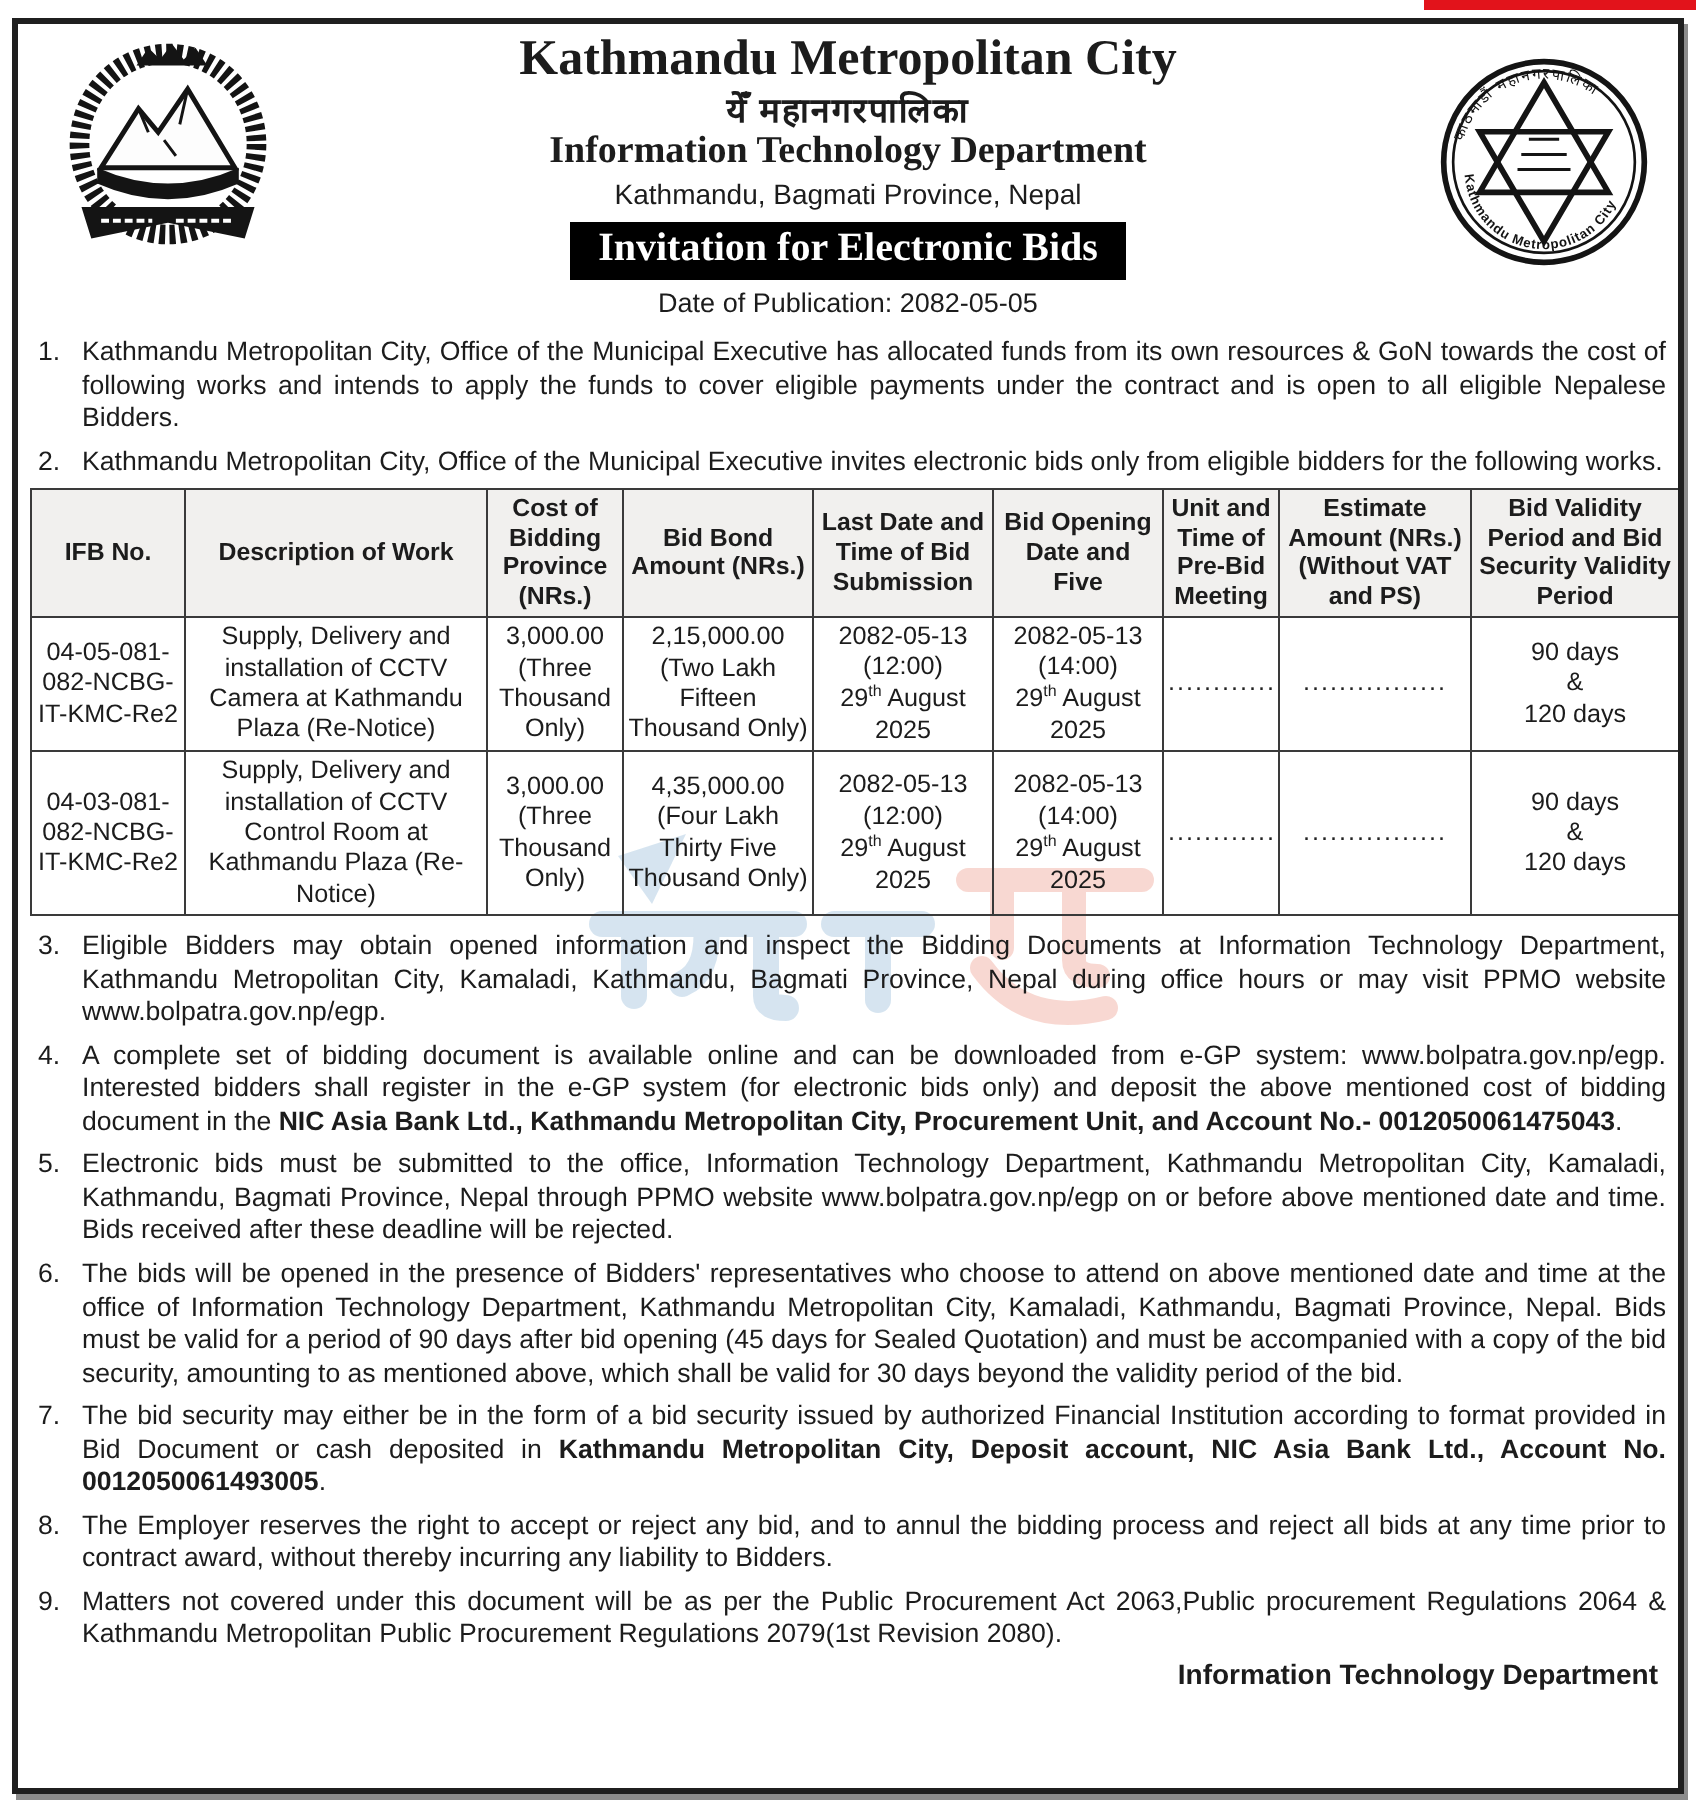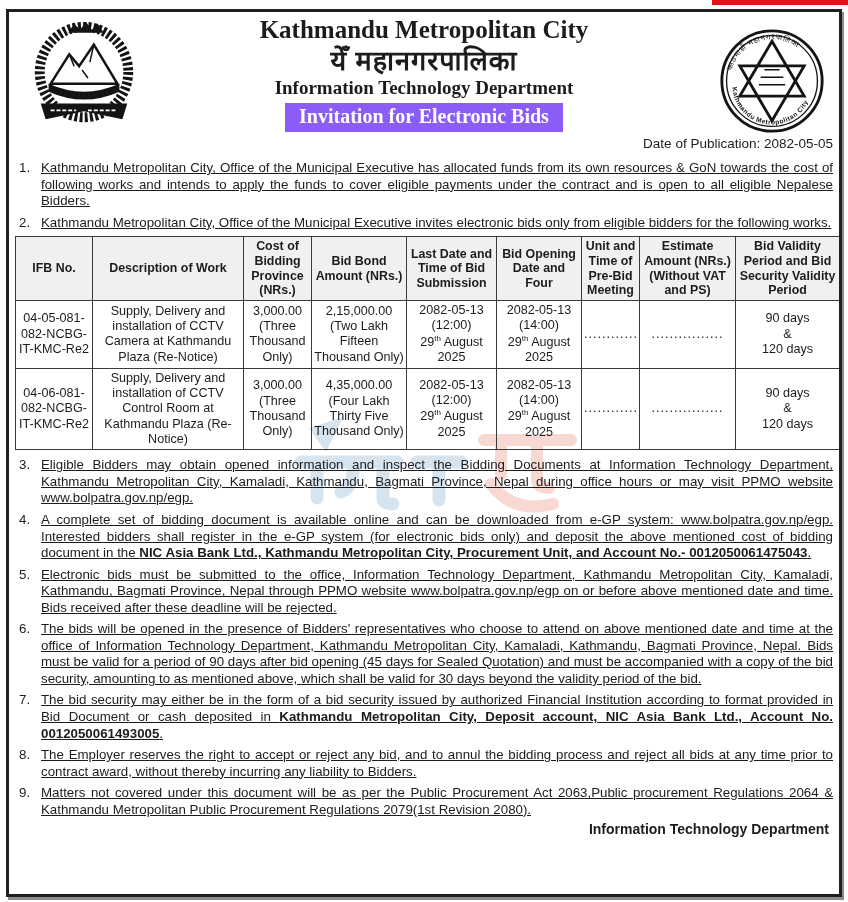--- a/index.html
+++ b/index.html
@@ -7,33 +7,33 @@
   .red-bar{position:absolute;top:0;left:712px;right:0;height:5px;background:#e2131b;}
   .doc{position:absolute;left:6px;top:9px;width:836px;height:888px;box-sizing:border-box;
        border:3px solid #1f1f1f;box-shadow:2px 3px 0 rgba(45,45,45,.55);background:#fff;
        padding:0 6px;overflow:hidden;}
   .layer-content{position:relative;z-index:1;}
   
   .hdr{position:relative;text-align:center;padding-top:4px;}
   .emblem-left{position:absolute;left:10px;top:6px;width:118px;height:112px;}
   .seal-right{position:absolute;right:6px;top:16px;width:110px;height:106px;}
   .hdr-title{font-family:"Liberation Serif",serif;font-weight:700;font-size:25px;line-height:1.1;}
-  .hdr-dev{font-weight:700;font-size:27px;line-height:1.15;margin-top:2px;letter-spacing:1px;}
+  .hdr-dev{font-weight:700;font-size:17px;line-height:1.15;margin-top:2px;letter-spacing:1px;}
   .hdr-office{font-family:"Liberation Serif",serif;font-size:16.5px;line-height:1.2;margin-top:2px;}
   .hdr-dept{font-family:"Liberation Serif",serif;font-weight:700;font-size:19px;line-height:1.15;}
   .hdr-addr{font-size:14px;line-height:1.3;margin-top:1px;}
-  .banner{display:inline-block;background:#8b5cf6;color:#fff;font-family:"Liberation Serif",serif;
+  .banner{display:inline-block;background:#000000;color:#fff;font-family:"Liberation Serif",serif;
           font-weight:700;font-size:20px;padding:2px 14px 4px;margin:5px 0 4px;}
   .notice{font-weight:700;font-size:14px;line-height:1.25;}
-  .pubdate{font-size:13.5px;line-height:1.25;text-align:right;}
+  .pubdate{font-size:13.5px;line-height:1.25;}
   
   .paras{margin-top:7px;}
   .para{display:flex;margin:0 0 5px;font-size:13.3px;line-height:1.245;}
   .para .num{flex:0 0 26px;padding-left:4px;box-sizing:border-box;}
-  .para .ptext{flex:1;text-align:justify;text-decoration:underline;}
+  .para .ptext{flex:1;text-align:justify;}
   .para .ptext b{font-weight:700;}
   
   table.bids{border-collapse:collapse;table-layout:fixed;width:824px;margin:2px 0 7px;background:transparent;}
   table.bids th,table.bids td{border:1.6px solid #3a3a3a;text-align:center;vertical-align:middle;
       padding:2px 2px;overflow:hidden;background:transparent;}
   table.bids th{font-size:12.4px;font-weight:700;line-height:1.18;background:#f1f0ee;}
   table.bids td{font-size:12.6px;line-height:1.22;}
   td.bold{font-weight:400;}
   .ord{font-size:8px;}
   .dots{font-size:9px;letter-spacing:1px;color:#222;}
@@ -94,20 +94,21 @@
           <textPath href="#sealTop" startOffset="8%">काठमाडौं महानगरपालिका</textPath>
         </text>
         <text font-size="7" font-weight="bold" fill="#141414" letter-spacing="0.5">
           <textPath href="#sealBot" startOffset="2%">Kathmandu Metropolitan City</textPath>
         </text>
       </svg>
 
       <div class="hdr-title">Kathmandu Metropolitan City</div>
       <div class="hdr-dev">येँ महानगरपालिका</div>
       <div class="hdr-dept">Information Technology Department</div>
+      <div class="hdr-addr">Kathmandu, Bagmati Province, Nepal</div>
       <div><span class="banner">Invitation for Electronic Bids</span></div>
       <div class="pubdate">Date of Publication: 2082-05-05</div>
     </div>
 
     <div class="paras">
       <div class="para">
         <span class="num">1.</span>
         <span class="ptext"><span>Kathmandu Metropolitan City, Office of the Municipal Executive has allocated funds from its own resources &amp; GoN towards the cost of following works and intends to apply the funds to cover eligible payments under the contract and is open to all eligible Nepalese Bidders.</span></span>
       </div>
       <div class="para">
@@ -127,21 +128,21 @@
             <col style="width:96px">
             <col style="width:104px">
         </colgroup>
         <thead>
           <tr>
             <th>IFB No.</th>
             <th>Description of Work</th>
             <th>Cost of Bidding Province (NRs.)</th>
             <th>Bid Bond Amount (NRs.)</th>
             <th>Last Date and Time of Bid Submission</th>
-            <th>Bid Opening Date and Four</th>
+            <th>Bid Opening Date and Five</th>
             <th>Unit and Time of Pre-Bid Meeting</th>
             <th>Estimate Amount (NRs.) (Without VAT and PS)</th>
             <th>Bid Validity Period and Bid Security Validity Period</th>
           </tr>
         </thead>
         <tbody>
           <tr>
             <td class="bold">04-05-081-082-NCBG-IT-KMC-Re2</td>
             <td>Supply, Delivery and installation of CCTV Camera at Kathmandu Plaza (Re-Notice)</td>
             <td>3,000.00 (Three Thousand Only)</td>
@@ -160,21 +161,21 @@
             </td>
             <td class="dots">................</td>
             <td class="dots">................</td>
             <td>
               <div>90 days</div>
               <div>&amp;</div>
               <div>120 days</div>
             </td>
           </tr>
           <tr>
-            <td class="bold">04-06-081-082-NCBG-IT-KMC-Re2</td>
+            <td class="bold">04-03-081-082-NCBG-IT-KMC-Re2</td>
             <td>Supply, Delivery and installation of CCTV Control Room at Kathmandu Plaza (Re-Notice)</td>
             <td>3,000.00 (Three Thousand Only)</td>
             <td>4,35,000.00 (Four Lakh Thirty Five Thousand Only)</td>
             <td>
               <div>2082-05-13</div>
               <div>(12:00)</div>
               <div><span>29</span><sup class="ord">th</sup> <span>August</span></div>
               <div>2025</div>
             </td>
             <td>

